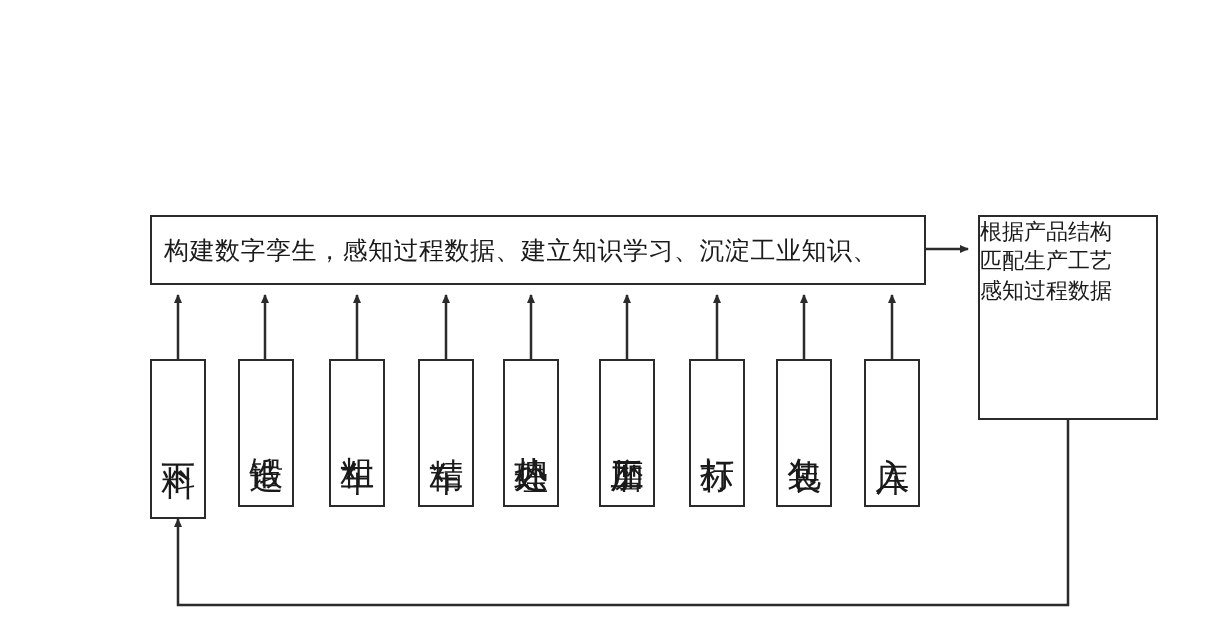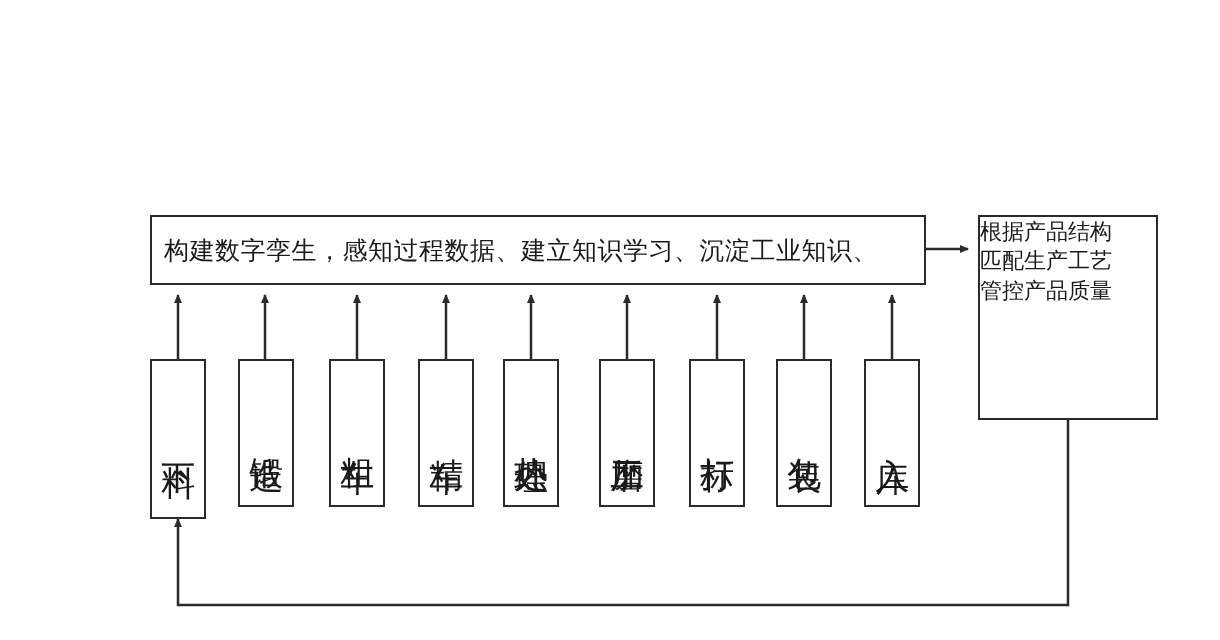--- a/index.html
+++ b/index.html
@@ -127,21 +127,21 @@
     </g>
   </svg>
 
   <div class="box" id="banner">
     <span>构建数字孪生，感知过程数据、建立知识学习、沉淀工业知识、</span>
   </div>
 
   <div class="box" id="right-box">
     <span class="line">根据产品结构</span>
     <span class="line">匹配生产工艺</span>
-    <span class="line">管控产品质量</span>
+    <span class="line">感知过程数据</span>
   </div>
 
   <div class="step" style="left:150px; top:332px; width:56px; height:160px;">下料</div>
 
   <div class="step" style="left:238px; top:332px; width:56px; height:148px;">锻造</div>
 
   <div class="step" style="left:329px; top:332px; width:56px; height:148px;">粗车</div>
 
   <div class="step" style="left:418px; top:332px; width:56px; height:148px;">精车</div>
 

